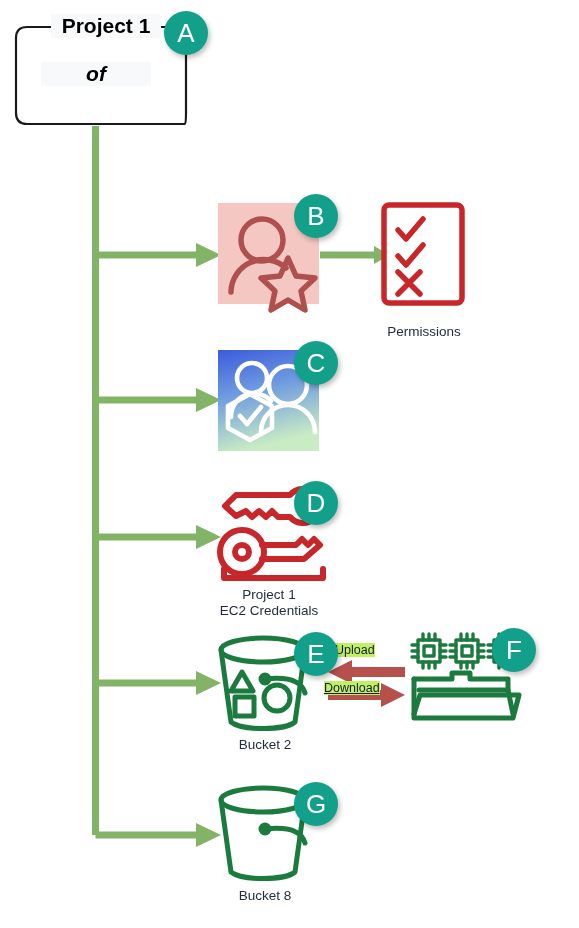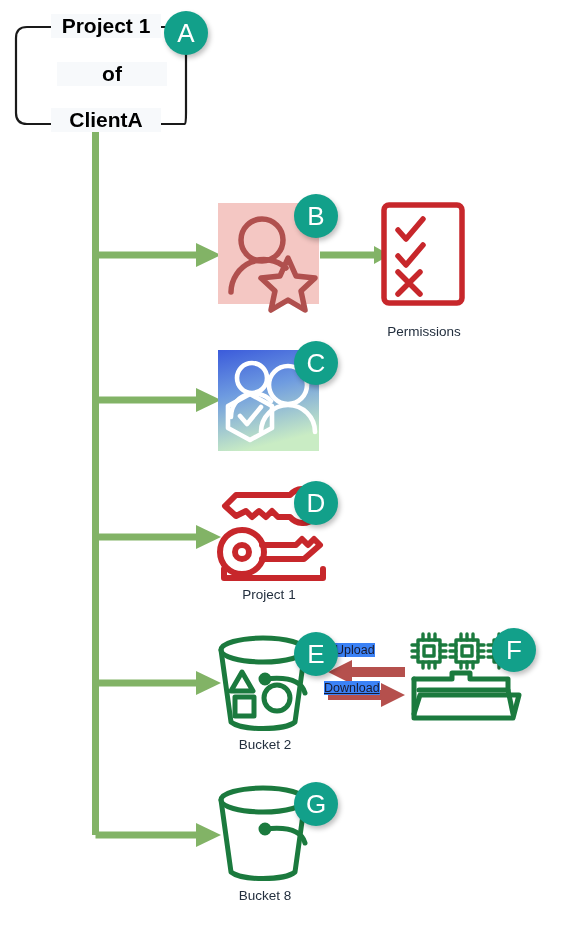--- a/index.html
+++ b/index.html
@@ -44,21 +44,21 @@
     line-height:44px;
     text-align:center;
     font-weight:400;
     box-shadow:2px 3px 5px rgba(0,0,0,0.25);
   }
 
   .arrowlabel{
     position:absolute;
     font-size:12.5px;
     color:#1a1a2e;
-    background:#3b82f6;
+    background:#bef264;
     white-space:nowrap;
     line-height:14px;
   }
 </style>
 </head>
 <body>
 
 <div id="stage">
 
   <svg class="svg-layer" viewBox="0 0 579 928">
@@ -202,28 +202,28 @@
 
     <g stroke="#1B7A3E" stroke-width="5" fill="none" stroke-linecap="round" stroke-linejoin="round">
       <ellipse cx="263" cy="800" rx="42" ry="12"></ellipse>
       <path d="M221 800 L231 872 a34 10 0 0 0 64 0 L305 800"></path>
       <path d="M265 829 q35 -4 40 14"></path>
       <circle cx="265" cy="829" r="4" fill="#1B7A3E"></circle>
     </g>
   </svg>
 
   <div class="title-word" style="left:51px;top:14px;width:110px;">Project 1</div>
-  <div class="title-word" style="left:57px;top:62px;width:110px;">of</div>
-  <div class="title-word" style="left:51px;top:108px;width:110px;">ClientA</div>
+  <div class="title-word" style="left:41px;top:62px;width:110px;font-style:italic;">of</div>
 
 
   <div class="lbl" style="left:369px;top:324px;width:110px;">Permissions</div>
 
 
   <div class="lbl" style="left:195px;top:587px;width:148px;">Project 1</div>
+  <div class="lbl" style="left:195px;top:603px;width:148px;">EC2 Credentials</div>
 
   <div class="lbl" style="left:200px;top:737px;width:130px;">Bucket 2</div>
 
   <div class="lbl" style="left:200px;top:888px;width:130px;">Bucket 8</div>
 
   <div class="arrowlabel" style="left:335px;top:643px;">Upload</div>
   <div class="arrowlabel" style="left:324px;top:681px;text-decoration:underline;">Download</div>
 
   <div class="badge" style="left:164px;top:11px;">A</div>
   <div class="badge" style="left:294px;top:194px;">B</div>

